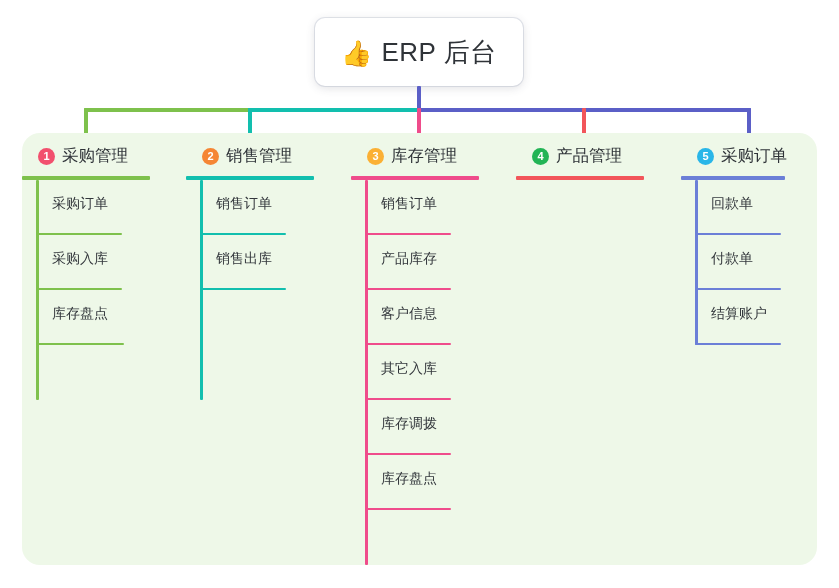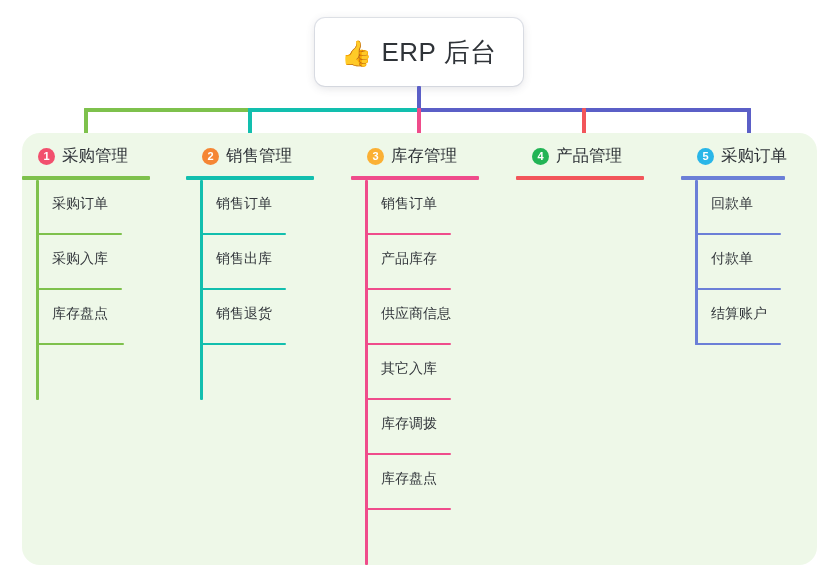--- a/index.html
+++ b/index.html
@@ -197,44 +197,40 @@
         <div class="col-body">
           <div class="spine" style="background: rgb(18, 191, 174); height: 220px;"></div>
           <div class="item">
             <span class="item-label">销售订单</span>
             <div class="item-rule" style="background: rgb(18, 191, 174); width: 86px;"></div>
           </div>
           <div class="item">
             <span class="item-label">销售出库</span>
             <div class="item-rule" style="background: rgb(18, 191, 174); width: 86px;"></div>
           </div>
-          <div class="item">
-            <span class="item-label">销售退货</span>
-            <div class="item-rule" style="background: rgb(18, 191, 174); width: 86px;"></div>
-          </div>
         </div>
       </div>
       <div class="column" style="left: 351px; width: 160px;">
         <div class="col-head">
           <div class="badge" style="background: rgb(251, 176, 52);">3</div>
           <div class="col-title">库存管理</div>
         </div>
         <div class="head-rule" style="background: rgb(239, 76, 139); width: 128px; margin-left: 0px;"></div>
         <div class="col-body">
           <div class="spine" style="background: rgb(239, 76, 139); height: 385px;"></div>
           <div class="item">
             <span class="item-label">销售订单</span>
             <div class="item-rule" style="background: rgb(239, 76, 139); width: 86px;"></div>
           </div>
           <div class="item">
             <span class="item-label">产品库存</span>
             <div class="item-rule" style="background: rgb(239, 76, 139); width: 86px;"></div>
           </div>
           <div class="item">
-            <span class="item-label">供应商信息</span>
+            <span class="item-label">客户信息</span>
             <div class="item-rule" style="background: rgb(239, 76, 139); width: 86px;"></div>
           </div>
           <div class="item">
             <span class="item-label">其它入库</span>
             <div class="item-rule" style="background: rgb(239, 76, 139); width: 86px;"></div>
           </div>
           <div class="item">
             <span class="item-label">库存调拨</span>
             <div class="item-rule" style="background: rgb(239, 76, 139); width: 86px;"></div>
           </div>

